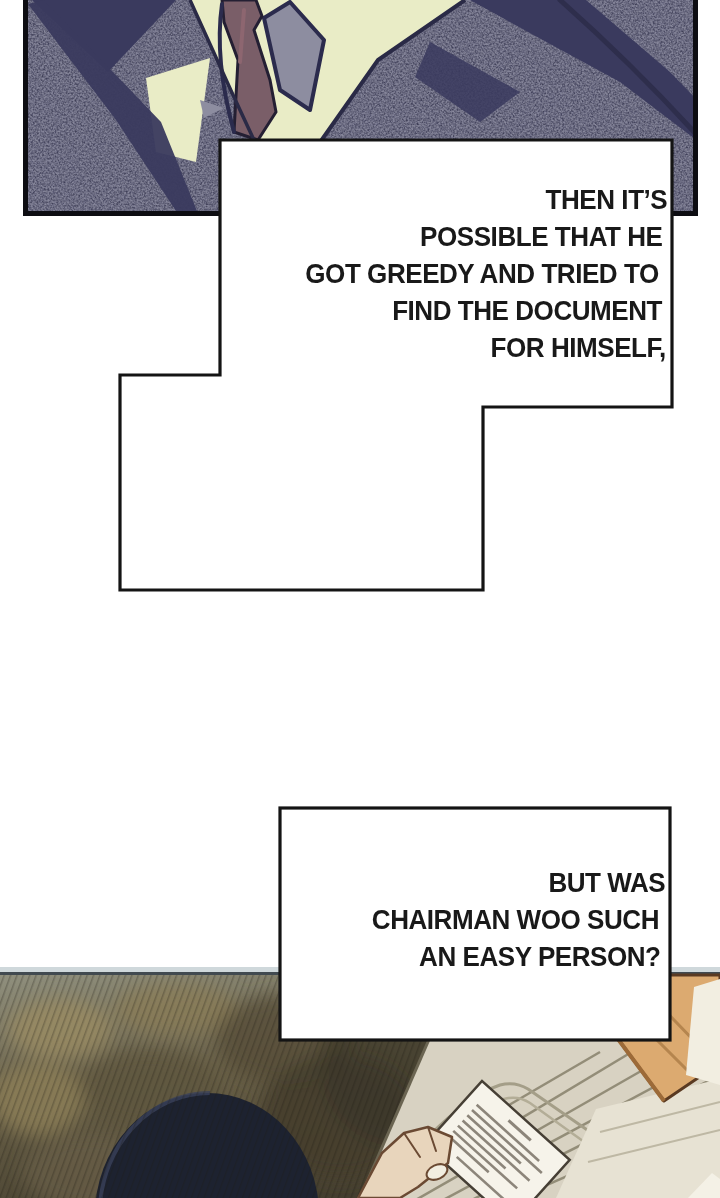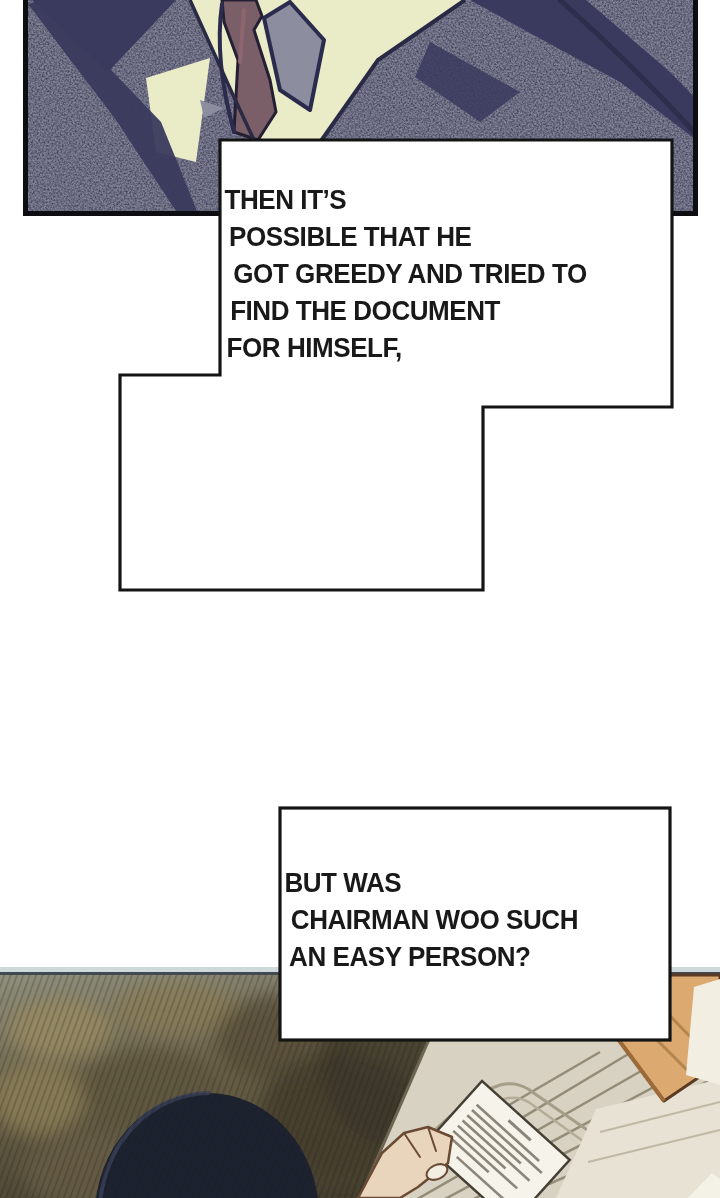--- a/index.html
+++ b/index.html
@@ -6,21 +6,21 @@
   .page{position:relative;width:720px;height:1198px;background:#ffffff;overflow:hidden;
         font-family:"Liberation Sans",sans-serif;}
   .abs{position:absolute;}
   .top-panel{left:23px;top:0;width:675px;height:216px;box-sizing:border-box;
              border:5px solid #0d0d12;border-top:none;background:#7e7e93;}
   .top-panel svg{display:block;width:100%;height:100%;}
   .bottom-panel{left:0;top:967px;width:720px;height:231px;}
   .bottom-panel svg{display:block;width:100%;height:100%;}
   .bubble-layer{left:0;top:0;width:720px;height:1198px;pointer-events:none;}
   .btxt{position:absolute;display:flex;flex-direction:column;justify-content:center;
-        align-items:flex-start;text-align:center;color:#191919;
+        align-items:flex-end;text-align:center;color:#191919;
         font-weight:700;font-size:28px;line-height:37px;letter-spacing:-0.5px;}
   .btxt span{display:block;transform:scaleX(0.93);white-space:nowrap;}
   .b1{left:220px;top:140px;width:452px;height:267px;}
   .b2{left:120px;top:375px;width:363px;height:215px;}
   .b3{left:280px;top:808px;width:390px;height:223px;}
 </style>
 </head>
 <body>
 
 <div class="page">

